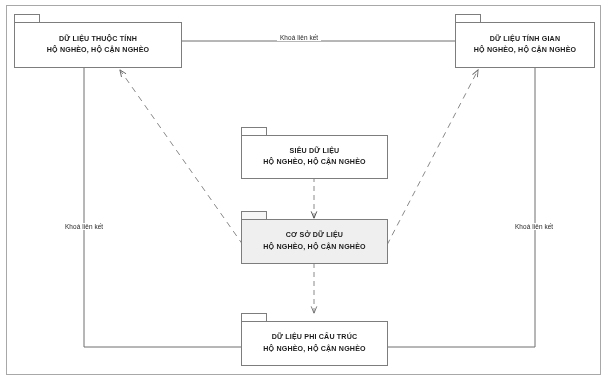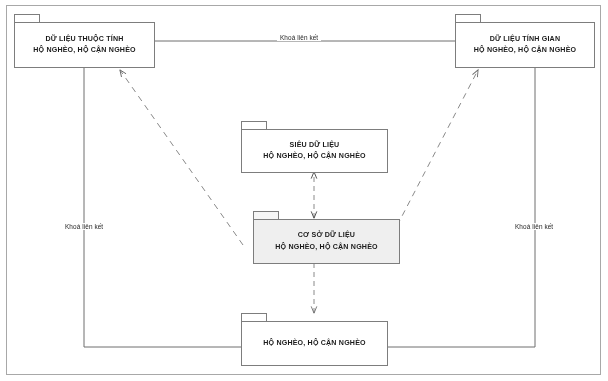--- a/index.html
+++ b/index.html
@@ -128,52 +128,53 @@
     <line x1="314" y1="218" x2="314" y2="172" stroke="#8a8a8a" stroke-width="1" stroke-dasharray="5,4" marker-end="url(#openArrowUp)"></line>
     <line x1="314" y1="172" x2="314" y2="218" stroke="none" stroke-width="1" marker-end="url(#openArrowUp)"></line>
 
     <line x1="314" y1="263" x2="314" y2="313" stroke="#8a8a8a" stroke-width="1" stroke-dasharray="5,4" marker-end="url(#openArrow)"></line>
   </svg>
 
   <div class="edge-label" style="left:277px; top:34px;">Khoá liên kết</div>
   <div class="edge-label" style="left:62px; top:223px;">Khoá liên kết</div>
   <div class="edge-label" style="left:512px; top:223px;">Khoá liên kết</div>
 
-  <div class="pkg" style="left:14px; top:14px; width:141px; height:54px;">
+  <div class="pkg" style="left:14px; top:14px; width:168px; height:54px;">
     <div class="pkg-tab"></div>
     <div class="pkg-body">
       <div class="pkg-line">DỮ LIỆU THUỘC TÍNH</div>
       <div class="pkg-line">HỘ NGHÈO, HỘ CẬN NGHÈO</div>
     </div>
   </div>
 
   <div class="pkg" style="left:455px; top:14px; width:140px; height:54px;">
     <div class="pkg-tab"></div>
     <div class="pkg-body">
       <div class="pkg-line">DỮ LIỆU TÍNH GIAN</div>
       <div class="pkg-line">HỘ NGHÈO, HỘ CẬN NGHÈO</div>
     </div>
   </div>
 
-  <div class="pkg" style="left:241px; top:121px; width:147px; height:52px;padding-left:25px;">
+  <div class="pkg" style="left:241px; top:127px; width:147px; height:52px;padding-left:25px;">
     <div class="pkg-tab"></div>
     <div class="pkg-body">
       <div class="pkg-line">SIÊU DỮ LIỆU</div>
       <div class="pkg-line">HỘ NGHÈO, HỘ CẬN NGHÈO</div>
     </div>
   </div>
 
-  <div class="pkg shaded" style="left:253px; top:211px; width:147px; height:53px;">
+  <div class="pkg shaded" style="left:241px; top:211px; width:147px; height:53px;">
     <div class="pkg-tab"></div>
     <div class="pkg-body">
       <div class="pkg-line">CƠ SỞ DỮ LIỆU</div>
       <div class="pkg-line">HỘ NGHÈO, HỘ CẬN NGHÈO</div>
     </div>
   </div>
 
   <div class="pkg" style="left:241px; top:313px; width:147px; height:53px;">
     <div class="pkg-tab"></div>
     <div class="pkg-body">
+      <div class="pkg-line">DỮ LIỆU PHI CẤU TRÚC</div>
       <div class="pkg-line">HỘ NGHÈO, HỘ CẬN NGHÈO</div>
     </div>
   </div>
 
 </div>
 
 </body></html>

